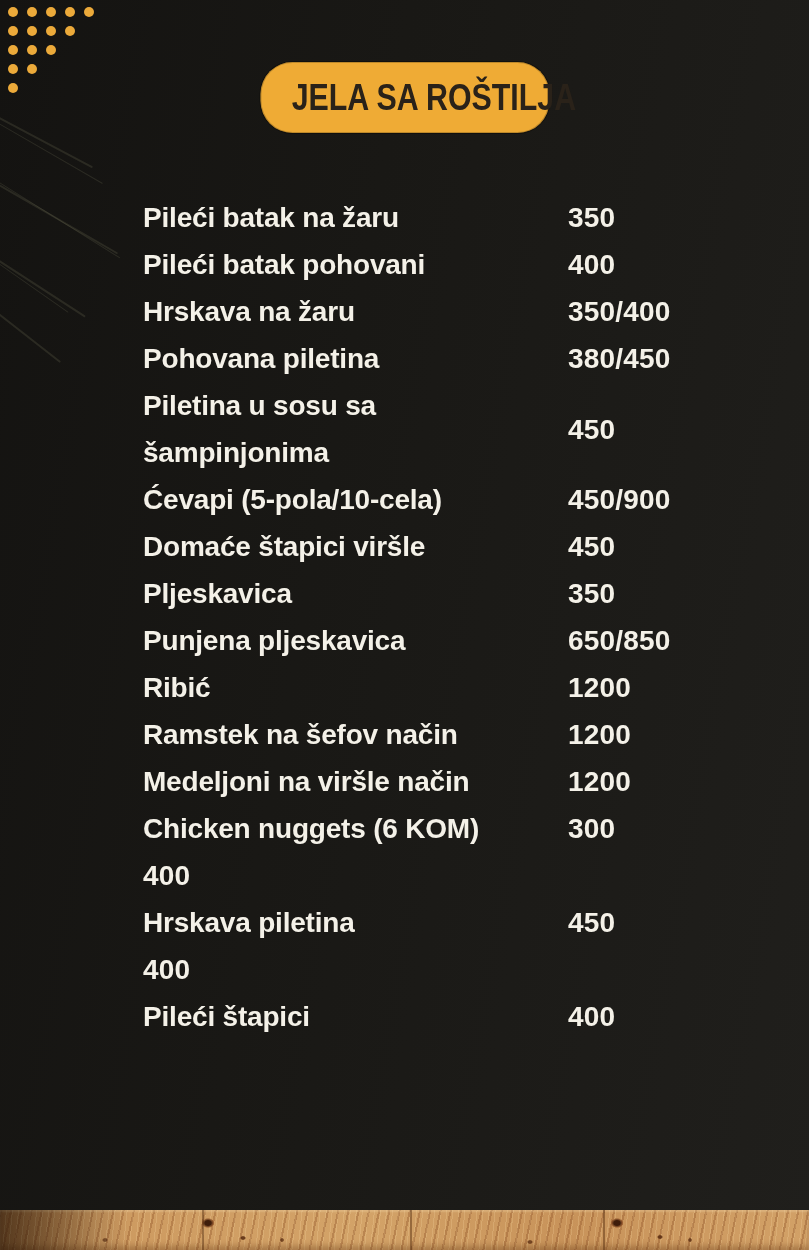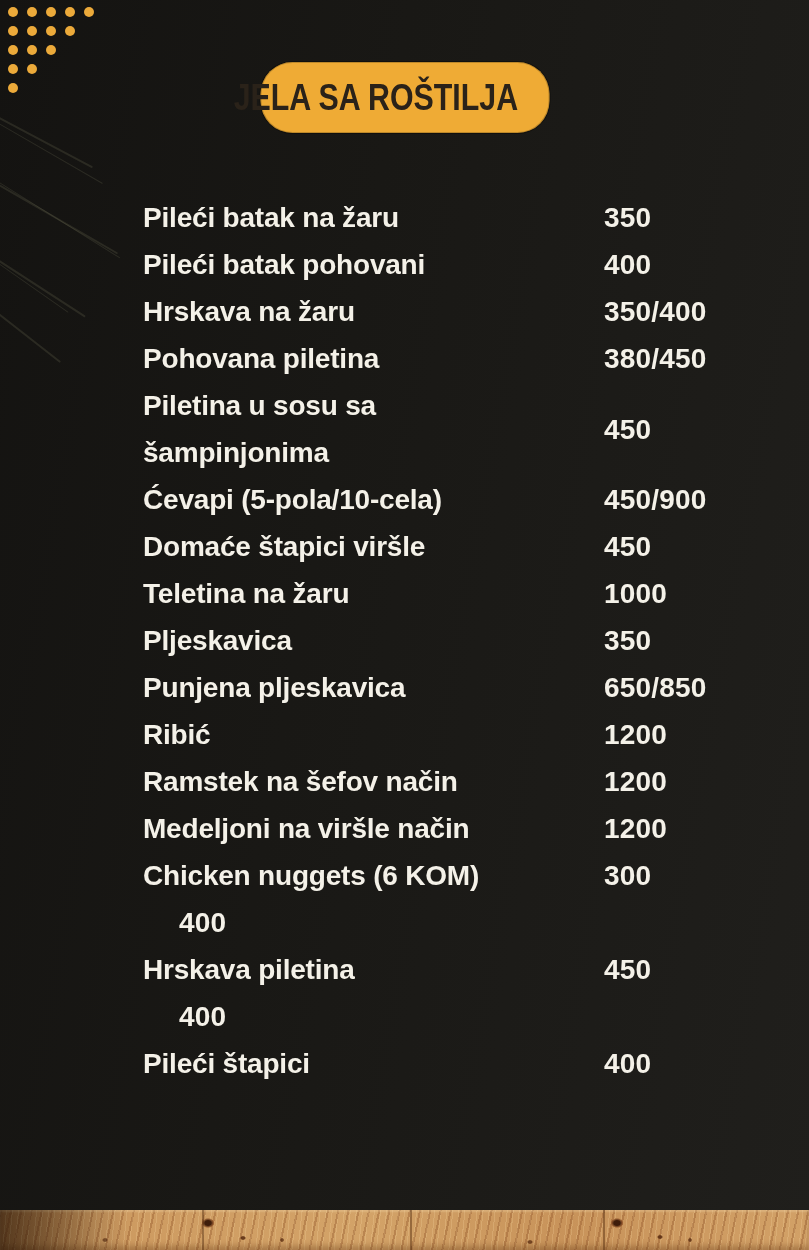--- a/index.html
+++ b/index.html
@@ -20,41 +20,41 @@
   .streak{
     position:absolute;height:2px;border-radius:2px;
     background:rgba(145,145,112,0.18);
     transform-origin:left center;
   }
 
   
   .badge{
     position:absolute;left:50%;top:62px;transform:translateX(-50%);
     width:289px;height:71px;border-radius:32px;
-    display:flex;align-items:center;justify-content:flex-end;
+    display:flex;align-items:center;justify-content:flex-start;
     box-shadow:inset 0 0 0 1px rgba(40,30,10,0.25), 0 0 0 1px rgba(0,0,0,0.35);
   }
   .badge-title{
     font-size:37px;font-weight:bold;letter-spacing:0px;
     transform:scaleX(0.82);transform-origin:center;
     white-space:nowrap;
   }
 
   
   .menu-list{
     position:absolute;left:143px;top:194px;width:560px;
   }
   .menu-row{display:flex;align-items:center;}
   .menu-name{
     flex:0 0 425px;
     font-size:28px;font-weight:bold;line-height:47px;letter-spacing:-0.2px;
   }
   .menu-price{
     flex:1;
-    font-size:28px;font-weight:bold;line-height:47px;letter-spacing:0.2px;margin-left:36px;
+    font-size:28px;font-weight:bold;line-height:47px;letter-spacing:0.2px;
   }
 
   
   .wood{
     position:absolute;left:0;right:0;bottom:0;height:40px;
     background:
       radial-gradient(ellipse 9px 7px at 208px 13px, rgba(55,22,6,0.95) 0 35%, rgba(125,62,24,0.55) 60%, transparent 72%),
       radial-gradient(ellipse 9px 7px at 617px 13px, rgba(55,22,6,0.95) 0 35%, rgba(125,62,24,0.55) 60%, transparent 72%),
       radial-gradient(ellipse 4px 3px at 243px 28px, rgba(80,35,10,0.8) 0 45%, transparent 75%),
       radial-gradient(ellipse 3px 3px at 282px 30px, rgba(80,35,10,0.7) 0 45%, transparent 75%),
@@ -146,24 +146,20 @@
       </div>
       <div class="menu-row">
         <div class="menu-name">Ćevapi (5-pola/10-cela)</div>
         <div class="menu-price">450/900</div>
       </div>
       <div class="menu-row">
         <div class="menu-name">Domaće štapici viršle</div>
         <div class="menu-price">450</div>
       </div>
       <div class="menu-row">
-        <div class="menu-name">Teletina na žaru</div>
-        <div class="menu-price">1000</div>
-      </div>
-      <div class="menu-row">
         <div class="menu-name">Pljeskavica</div>
         <div class="menu-price">350</div>
       </div>
       <div class="menu-row">
         <div class="menu-name">Punjena pljeskavica</div>
         <div class="menu-price">650/850</div>
       </div>
       <div class="menu-row">
         <div class="menu-name">Ribić</div>
         <div class="menu-price">1200</div>

